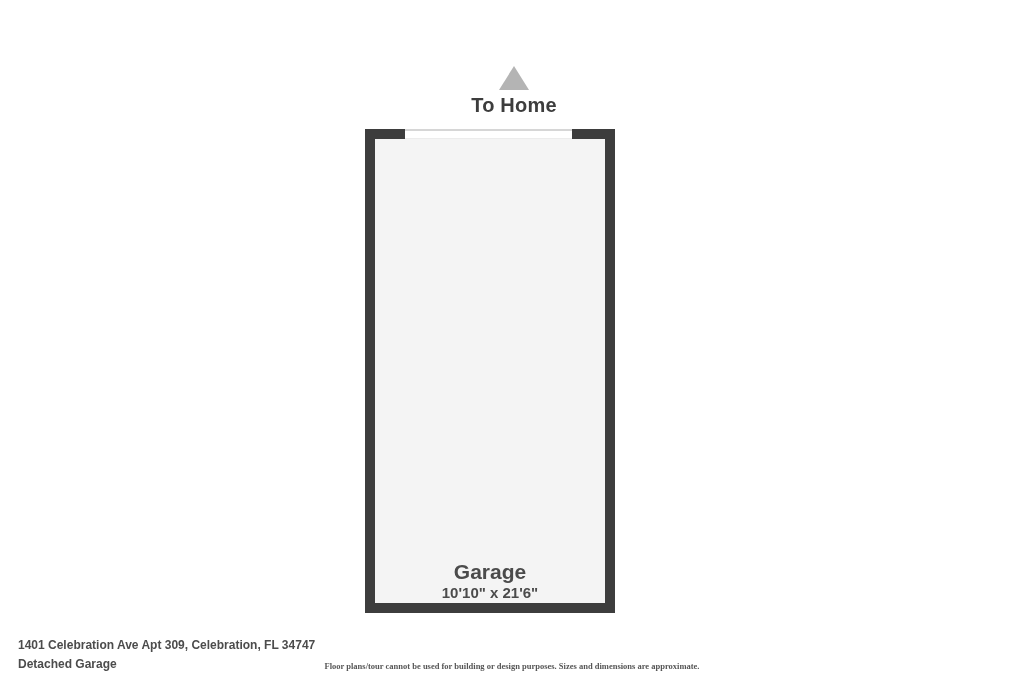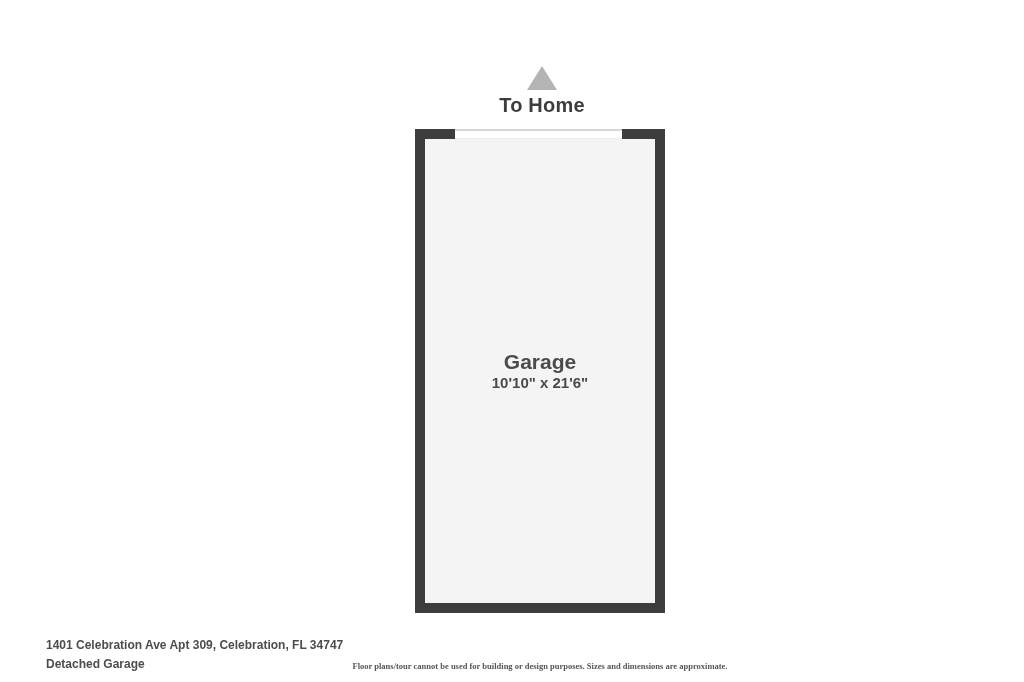--- a/index.html
+++ b/index.html
@@ -7,21 +7,20 @@
     padding: 0;
     background: #ffffff;
     font-family: "Liberation Sans", "DejaVu Sans", sans-serif;
   }
   .canvas {
     position: relative;
     width: 902px;
     height: 682px;
     background: #ffffff;
     overflow: hidden;
-    margin-left: 28px;
   }
   
   .up-triangle {
     position: absolute;
     left: 499px;
     top: 66px;
     width: 0;
     height: 0;
     border-left: 15px solid transparent;
     border-right: 15px solid transparent;
@@ -34,29 +33,29 @@
     width: 250px;
     text-align: center;
     font-size: 20px;
     font-weight: 700;
     color: #3d3d3d;
     letter-spacing: 0.2px;
   }
   
   .plan {
     position: absolute;
-    left: 387px;
+    left: 365px;
     top: 129px;
     width: 250px;
     height: 484px;
     box-sizing: border-box;
     border: 10px solid var(--wall-color, #3d3d3d);
     background: var(--floor-color, #f4f4f4);
     display: flex;
-    align-items: center;
+    align-items: flex-end;
     justify-content: center;
   }
   .garage-door {
     position: absolute;
     left: 30px;
     top: -10px;
     width: 167px;
     height: 10px;
     box-sizing: border-box;
     background: #ffffff;

